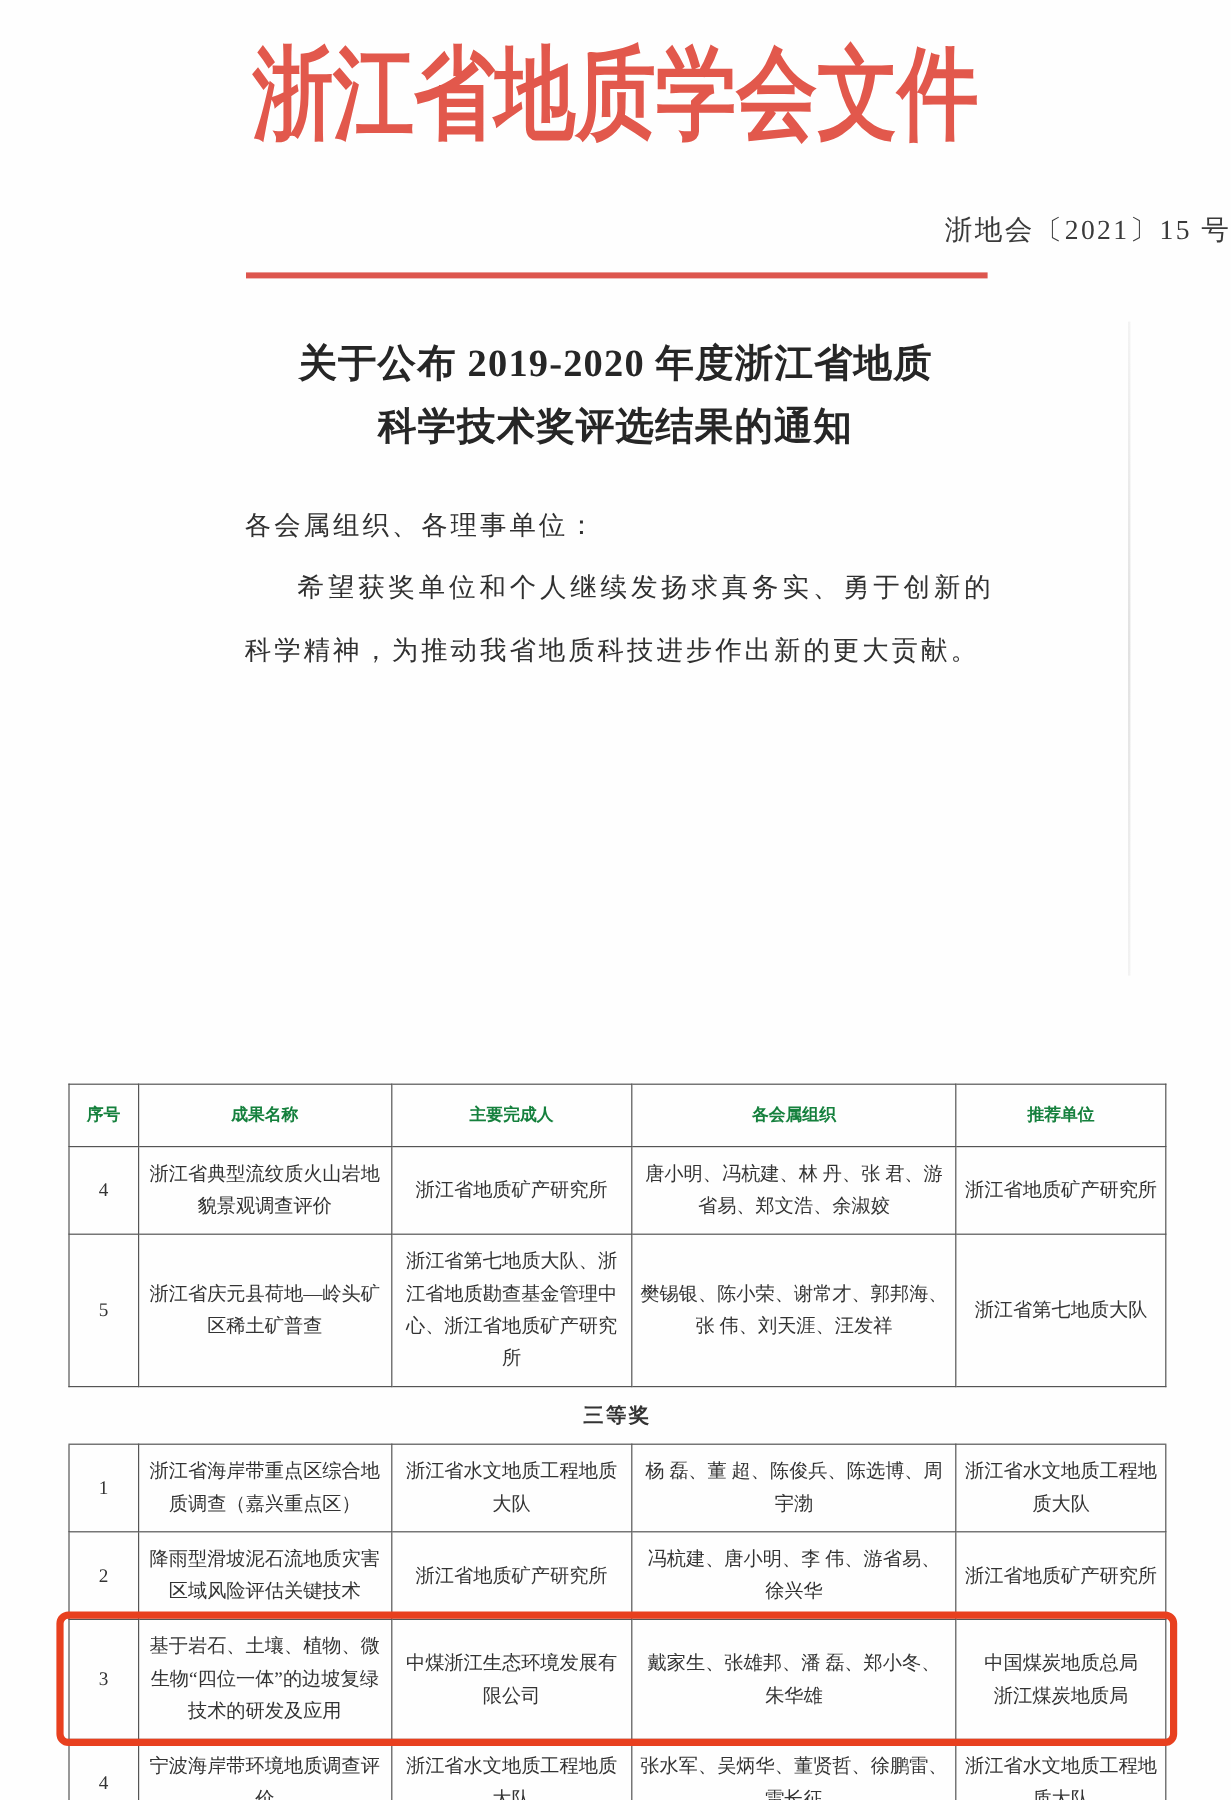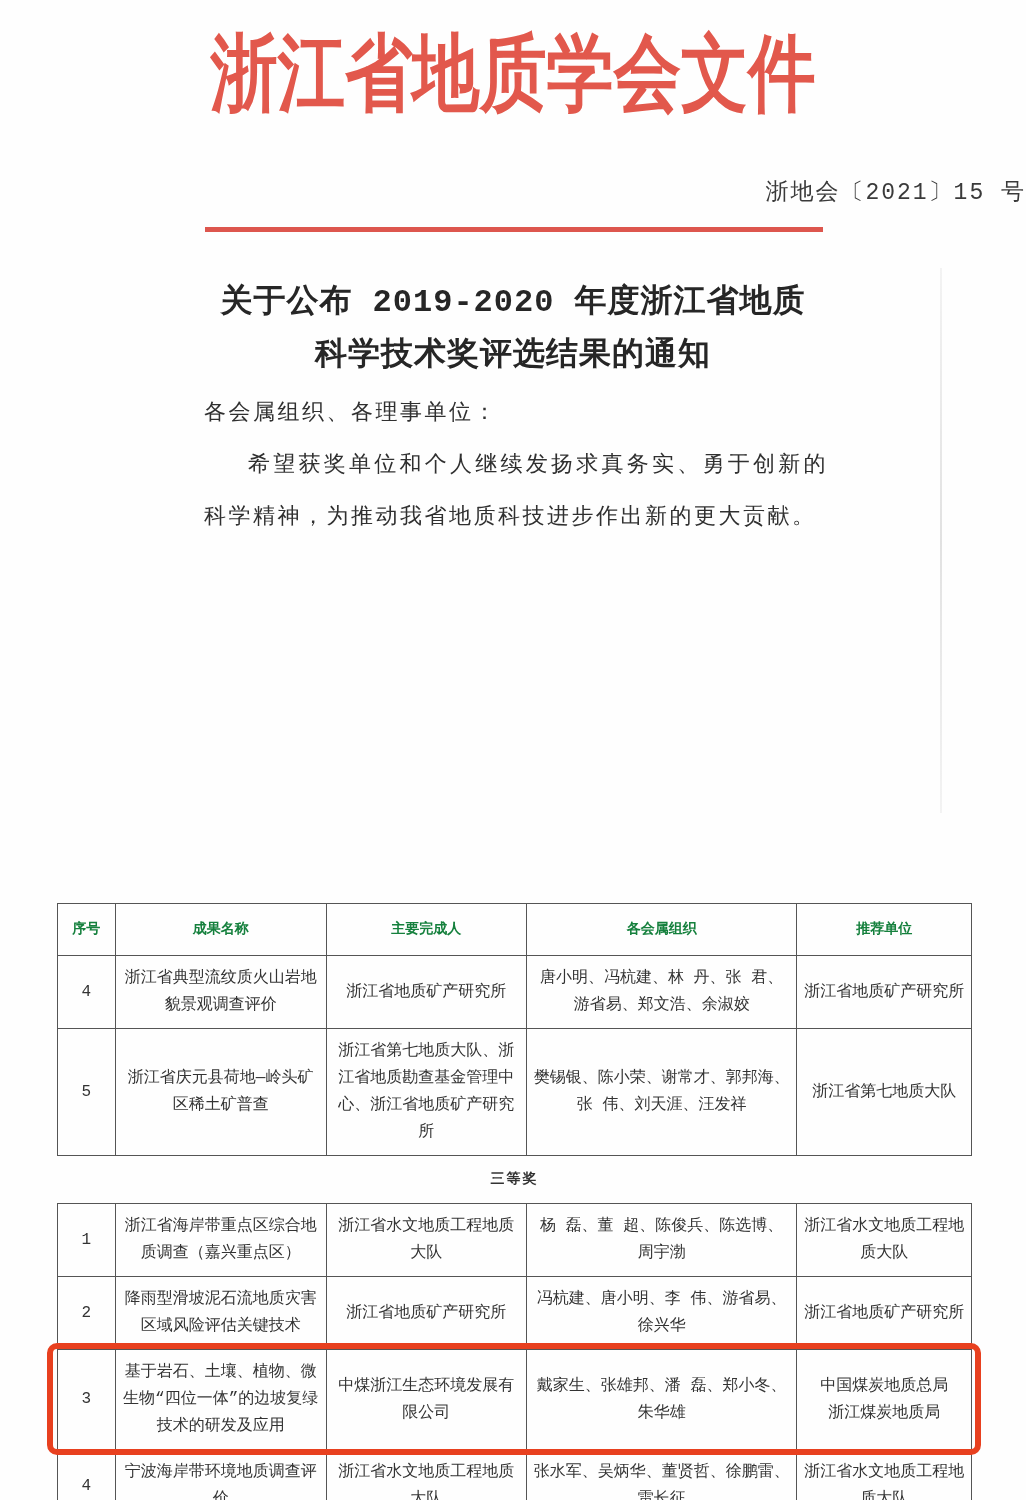--- a/index.html
+++ b/index.html
@@ -8,21 +8,20 @@
     font-family: "Liberation Serif", "DejaVu Serif", serif;
     color: #2e2e2e;
   }
   .page {
     position: relative;
     width: 1026px;
     height: 1500px;
     margin: 0 auto;
     background: #fefefe;
     overflow: hidden;
-    font-family: Liberation Mono, monospace;
   }
   
   .letterhead {
     position: absolute;
     top: 34px; left: 0; right: 0;
     text-align: center;
     color: var(--title-red, #e2584c);
     font-size: 84px;
     font-weight: bold;
     white-space: nowrap;
@@ -52,21 +51,21 @@
     text-align: center;
     font-size: 32px;
     font-weight: bold;
     color: #262626;
     line-height: 53px;
     letter-spacing: 1px;
   }
   
   .content {
     position: absolute;
-    top: 388px; left: 204px;
+    top: 412px; left: 204px;
     width: 624px;
     font-size: 22px;
     line-height: 52px;
     color: #303030;
     letter-spacing: 2.5px;
     text-align: justify;
   }
   .content p.indent { text-indent: 2em; }
   
   .table-wrap {
@@ -97,21 +96,21 @@
   table.results th {
     font-weight: bold;
     font-size: 14px;
     padding: 12px 6px;
     color: #15803d;
   }
   table.results tr.section-row td {
     border-left: none;
     border-right: none;
     font-weight: bold;
-    font-size: 14px;
+    font-size: 17px;
     padding: 10px 6px;
     letter-spacing: 2px;
   }
   .highlight-box {
     position: absolute;
     left: -10px;
     right: -9px;
     border: 6px solid var(--highlight-red, #e8401f);
     border-radius: 10px;
     pointer-events: none;

